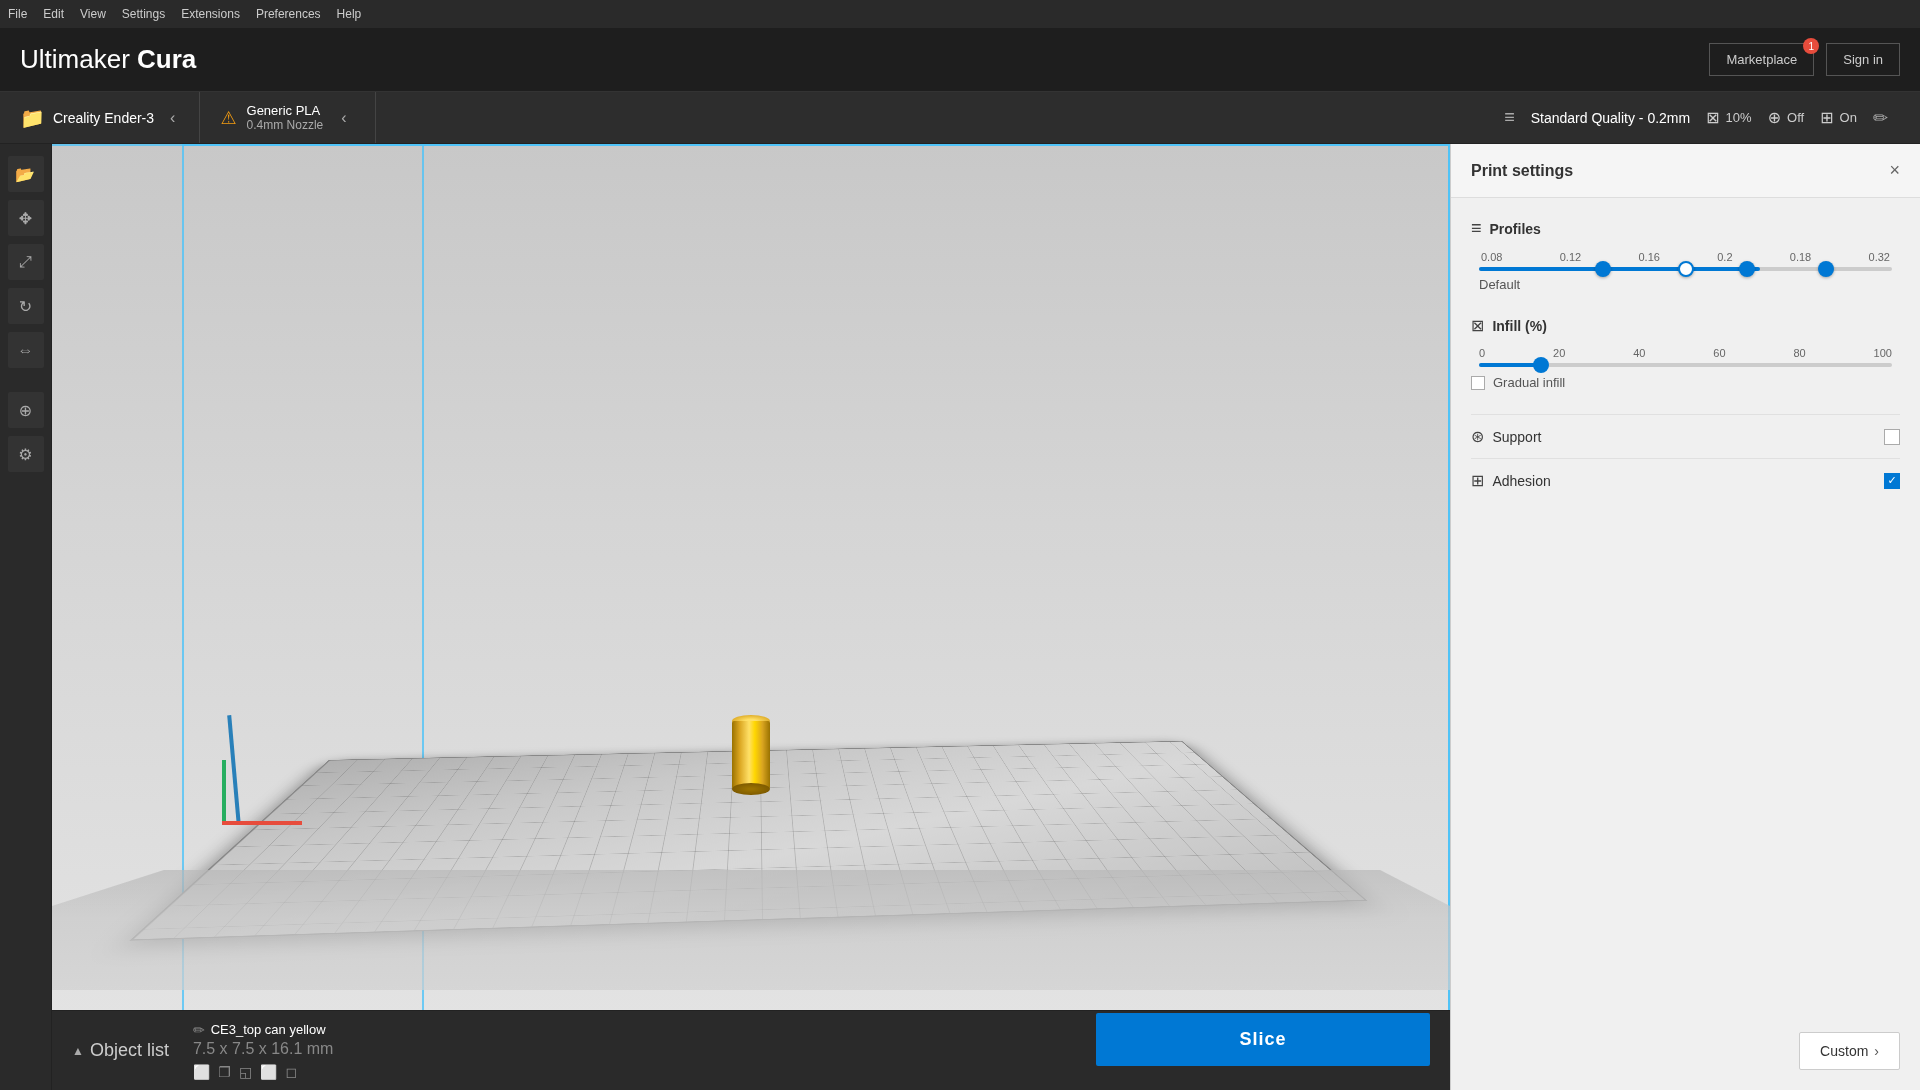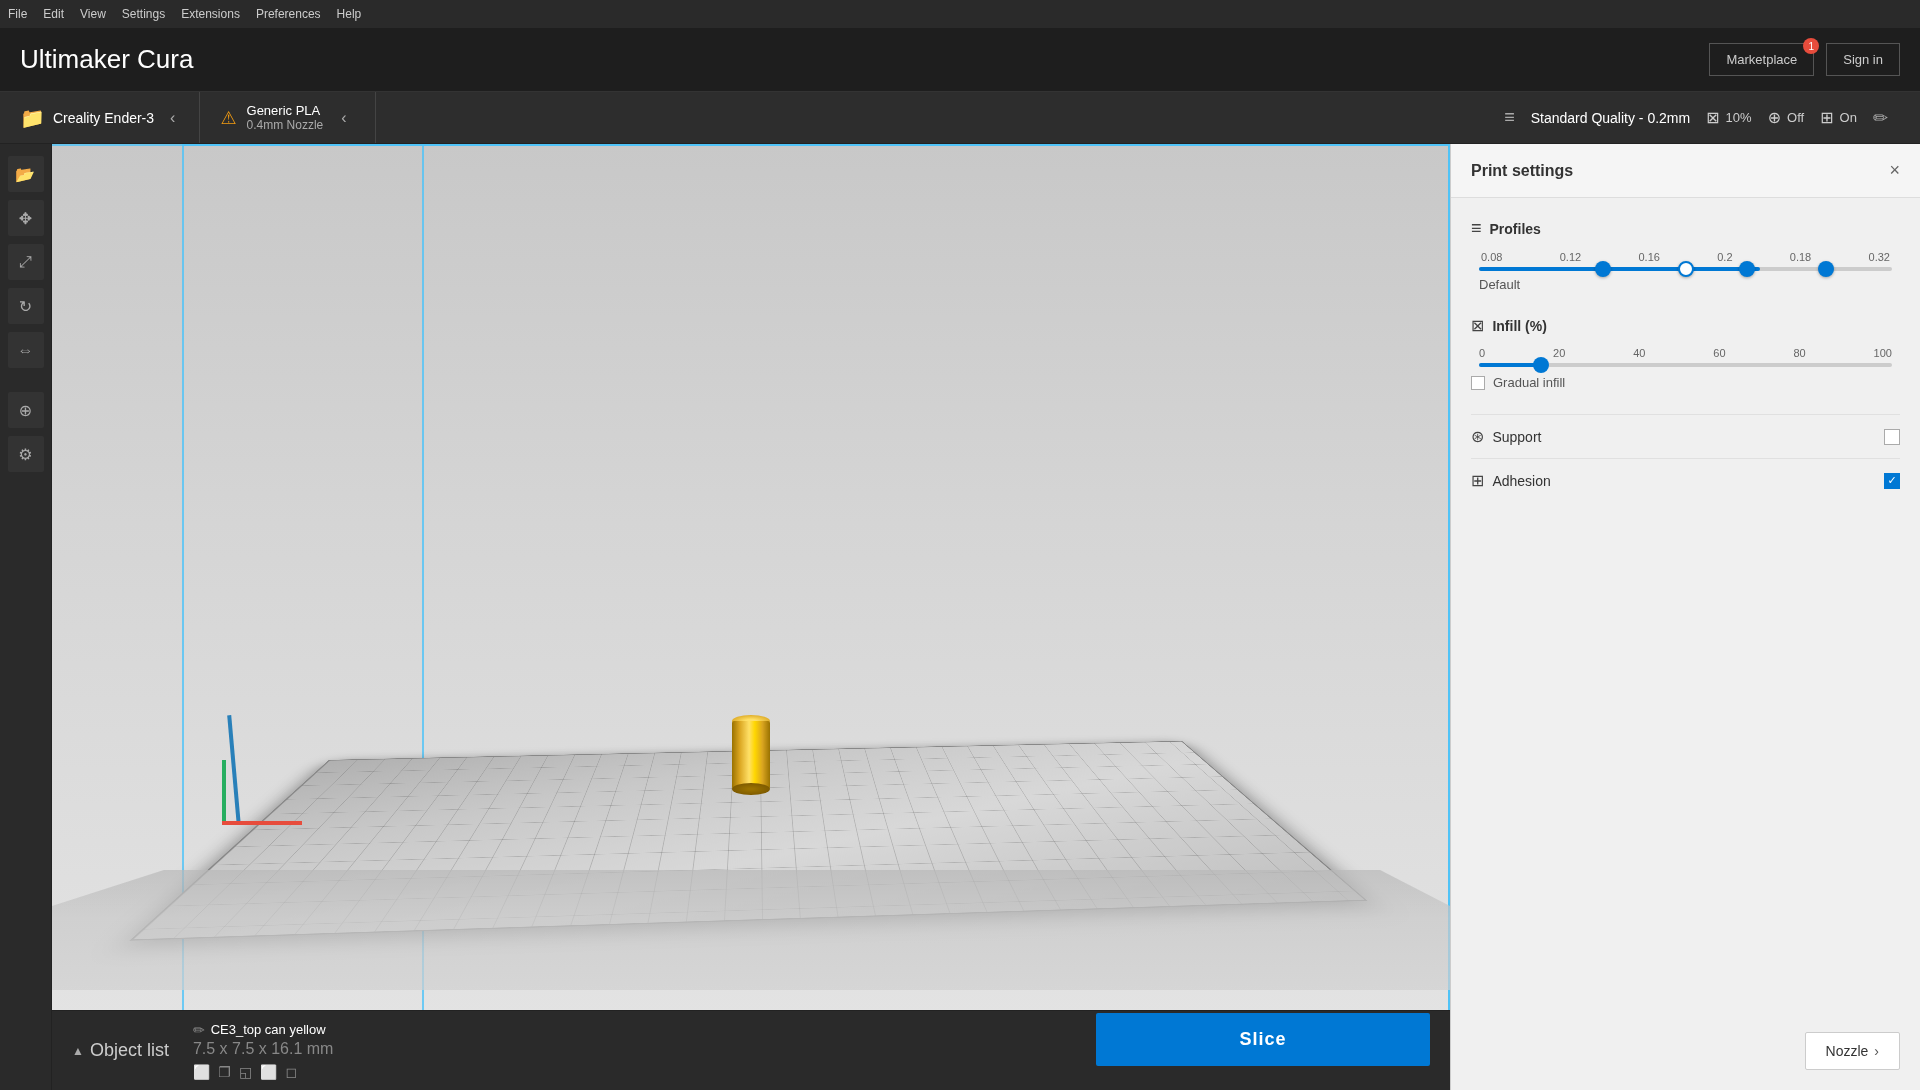--- a/index.html
+++ b/index.html
@@ -12,21 +12,21 @@
     }
     .menu-bar span { color: #ccc; font-size: 12px; cursor: pointer; }
 
     
     .header {
       width: 100%; height: 64px; background: #1e1e1e;
       display: flex; align-items: center; padding: 0 20px;
       border-bottom: 1px solid #333;
     }
     .app-title { color: #fff; font-size: 26px; font-weight: 300; margin-right: auto; }
-    .app-title strong { font-weight: 400; margin-top: 48px; }
+    .app-title strong { font-weight: 700; margin-top: 48px; }
     .header-nav { display: flex; gap: 4px; }
     .nav-btn {
       padding: 8px 24px; border: 1px solid #555; background: transparent;
       color: #999; font-size: 13px; cursor: pointer; letter-spacing: 1px;
       text-transform: uppercase;
     }
     .nav-btn.active { background: #0078d4; color: #fff; border-color: #0078d4; }
     .header-right { display: flex; align-items: center; gap: 12px; margin-left: auto; }
     .marketplace-btn {
       padding: 8px 16px; border: 1px solid #555; background: transparent;
@@ -452,21 +452,21 @@
           <span style="font-size:16px;color:#444;">⊞</span>
           <span>Adhesion</span>
         </div>
         <div class="checkbox-checked">✓</div>
       </div>
 
     </div>
 
     <div class="custom-btn-row">
       <button class="custom-btn">
-        <span>Nozzle</span>
+        <span>Custom</span>
         <span class="custom-chevron">›</span>
       </button>
     </div>
 
   </div>
 
 </div>
 
 <div style="position:fixed; bottom:24px; right:490px; width:334px;">
   <button class="slice-btn">Slice</button>

